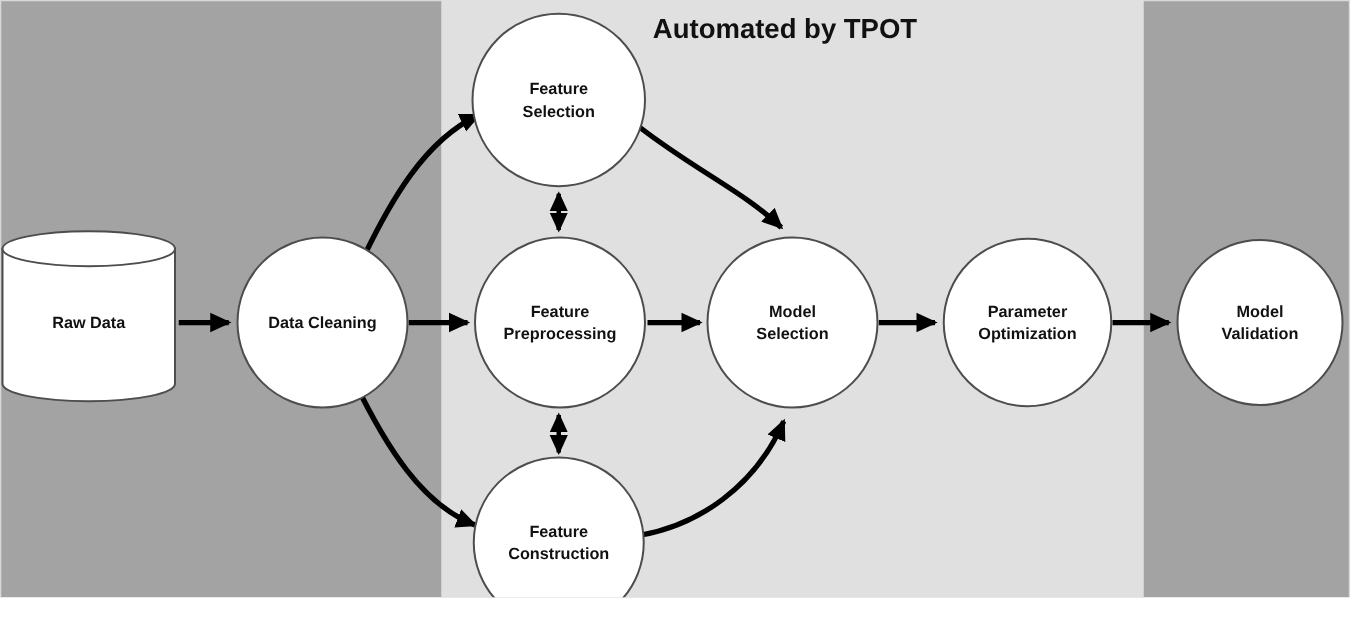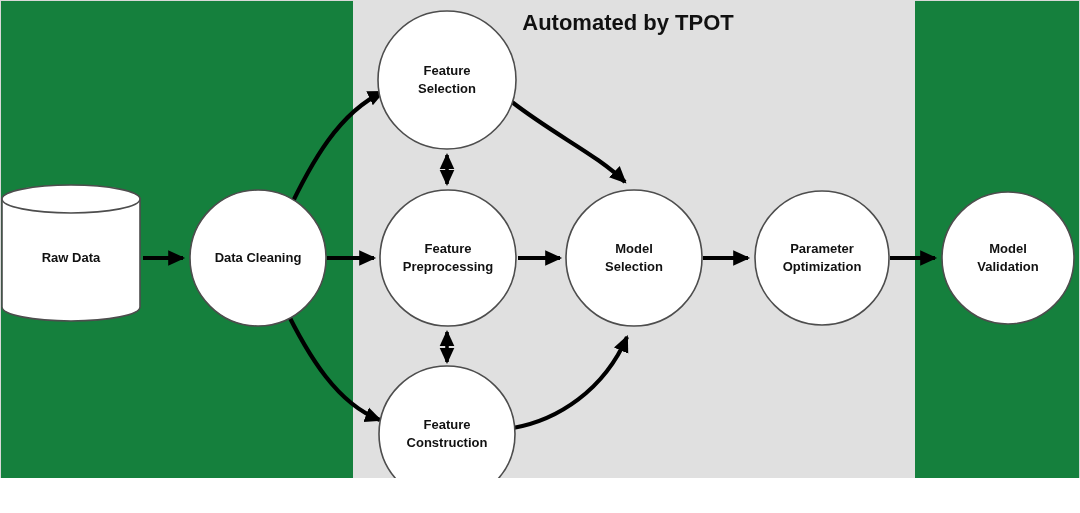--- a/index.html
+++ b/index.html
@@ -7,21 +7,21 @@
     padding: 0;
     background: #ffffff;
   }
   body {
     font-family: "Liberation Sans", sans-serif;
   }
   #canvas {
     position: relative;
     width: 1080px;
     height: 478px;
-    background: #15803d;
+    background: #a3a3a3;
     overflow: hidden;
   }
   #diagram-svg {
     position: absolute;
     top: 0;
     left: 0;
     width: 1080px;
     height: 513px;
   }
   .node-label {

